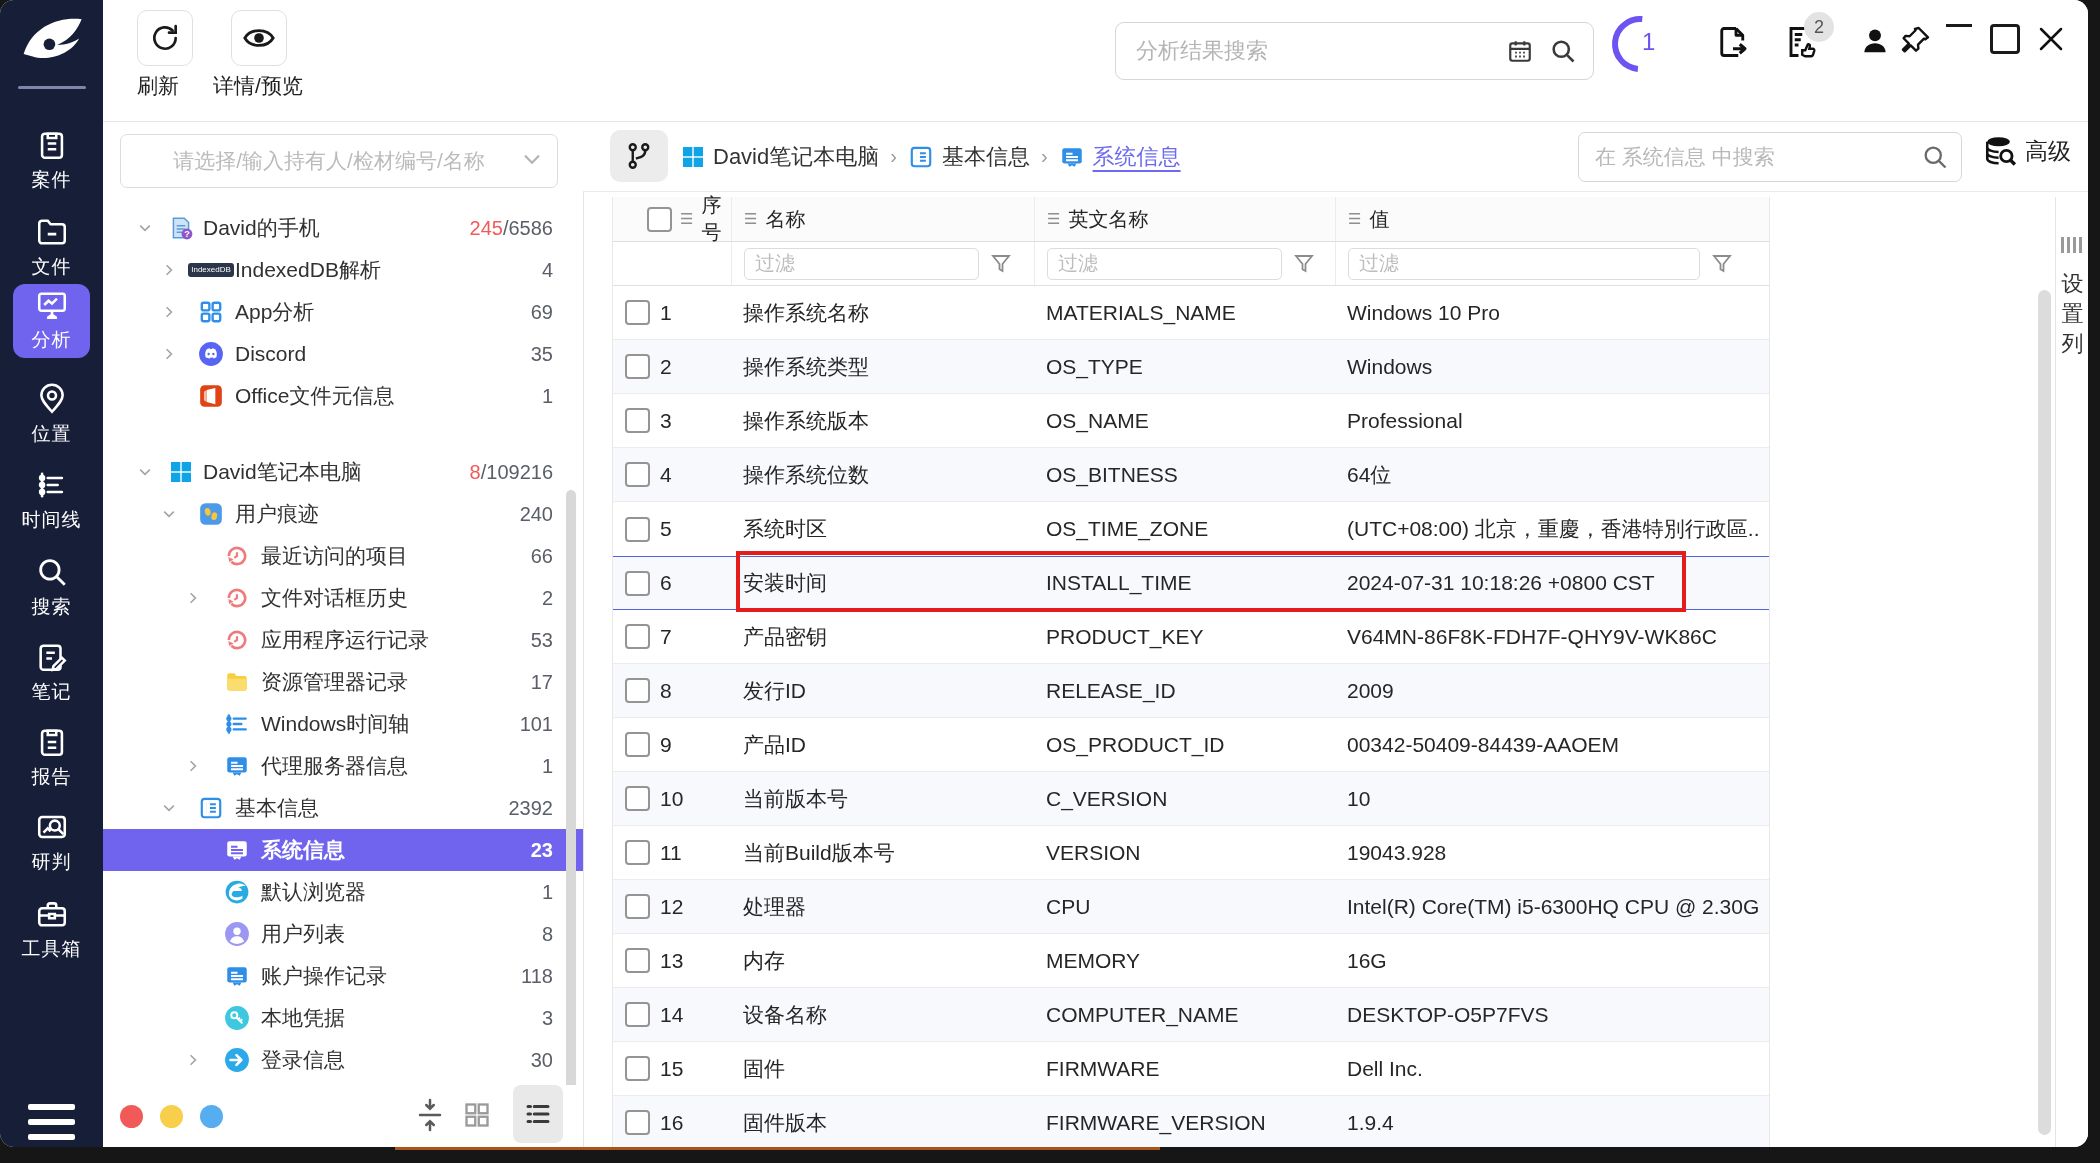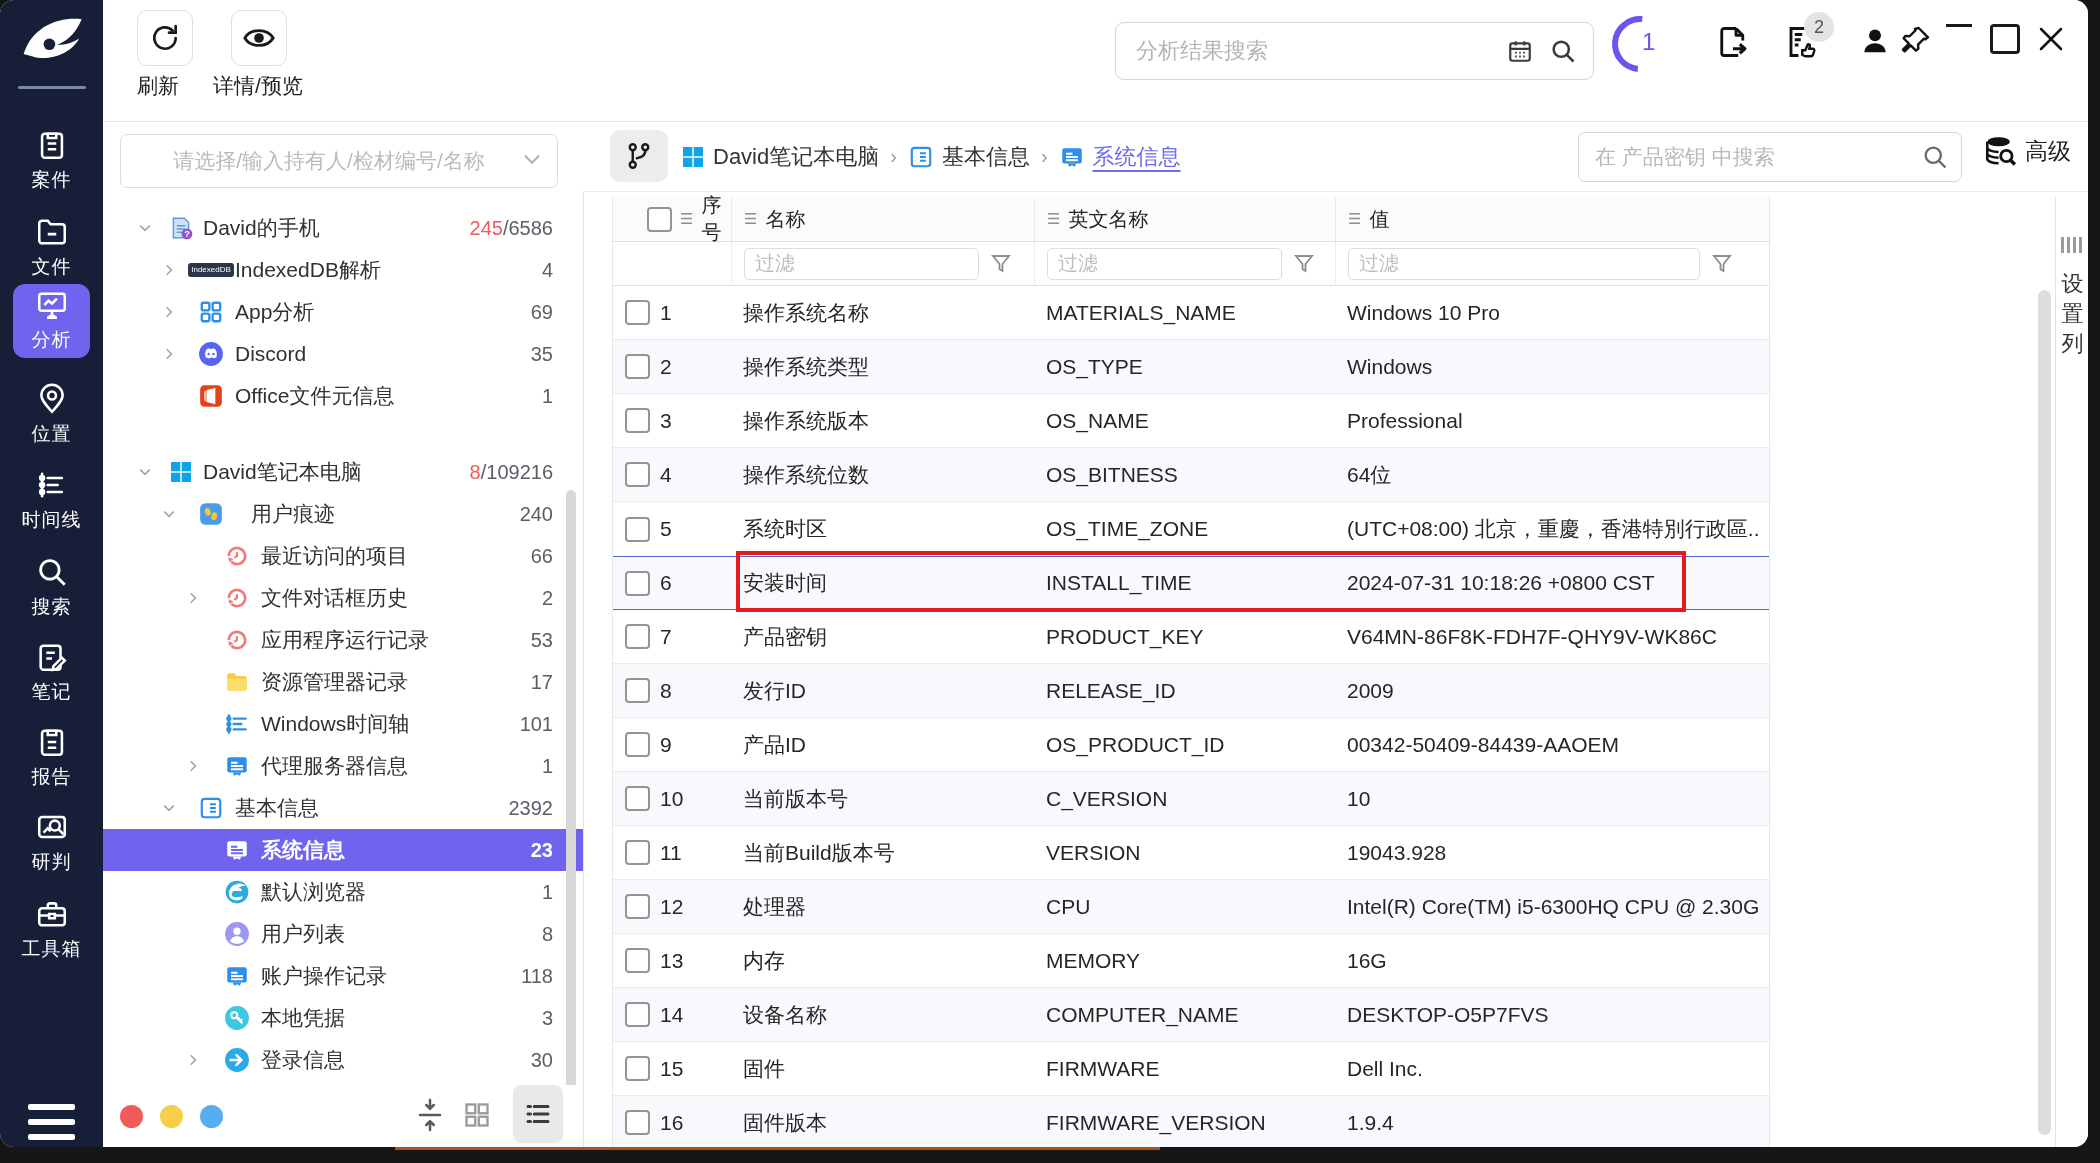--- a/index.html
+++ b/index.html
@@ -411,21 +411,21 @@
               <path d="M4 7 l6 6 6-6"></path>
             </svg>
           </span>
           <span class="ticon" style="left:94px">
             <svg width="26" height="26" viewBox="0 0 24 24">
               <rect x="2" y="2" width="20" height="20" rx="5" fill="#4d9be8"></rect>
               <ellipse cx="9" cy="10" rx="2.6" ry="3.6" fill="#f5c63c" transform="rotate(-15 9 10)"></ellipse>
               <ellipse cx="15" cy="14" rx="2.6" ry="3.6" fill="#f5c63c" transform="rotate(15 15 14)"></ellipse>
             </svg>
           </span>
-          <span class="tlabel" style="left:148px">用户痕迹</span>
+          <span class="tlabel" style="left:132px">用户痕迹</span>
           <span class="tcount">240</span>
         </div>
         <div class="trow">
           <span class="ticon" style="left:120px">
             <svg width="26" height="26" viewBox="0 0 24 24" fill="none">
               <path d="M4.5 12 a7.5 7.5 0 1 1 2.2 5.3" stroke="#f07a7a" stroke-width="2.4"></path>
               <path d="M4 13 l.8 4.5 4-2.3 z" fill="#f07a7a"></path>
               <path d="M12 8.5 V12 l-2.5 1.8" stroke="#f07a7a" stroke-width="2"></path>
             </svg>
           </span>
@@ -662,21 +662,21 @@
             <svg width="26" height="26" viewBox="0 0 24 24">
               <rect x="3" y="4" width="18" height="14" rx="2" fill="#2f8fe8"></rect>
               <path d="M6.5 9 h6 M6.5 12 h11 M6.5 15 h11" stroke="#fff" stroke-width="1.7"></path>
               <path d="M8 18 h8 l-1.5 3 -2.5-1.5 -2.5 1.5 z" fill="#2f8fe8"></path>
             </svg>
           </span>
           <span class="ctext">系统信息</span>
         </span>
       </div>
     <div class="search-in">
-      <span class="ph">在 产品密钥 中搜索</span>
+      <span class="ph">在 系统信息 中搜索</span>
       <span class="ic">
         <svg width="28" height="28" viewBox="0 0 24 24" fill="none" stroke="#6a6a6a" stroke-width="2">
             <circle cx="10.5" cy="10.5" r="6.5"></circle>
             <path d="M15.5 15.5 21 21"></path>
           </svg>
       </span>
     </div>
     <div class="advanced">
       <svg width="34" height="34" viewBox="0 0 24 24">
         <ellipse cx="11" cy="5.5" rx="8" ry="3.2" fill="#111"></ellipse>

